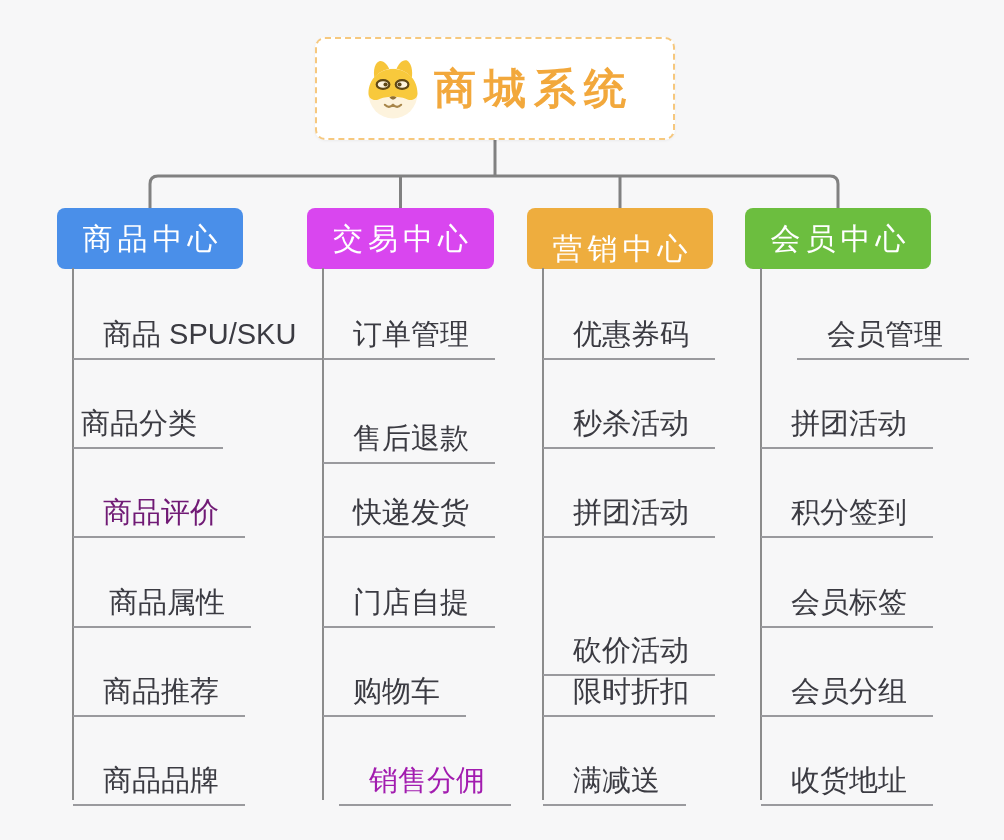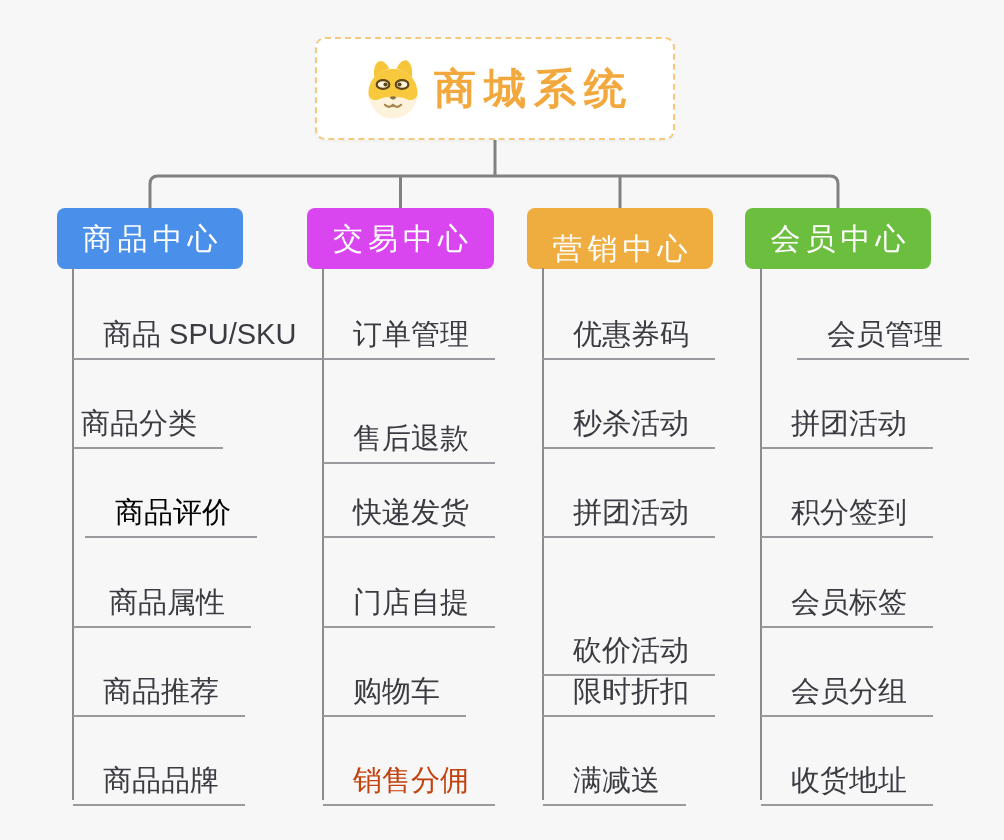--- a/index.html
+++ b/index.html
@@ -116,34 +116,34 @@
     <span class="root-title">商城系统</span>
   </div>
 
   <div id="branches">
       <div class="branch-box" style="left: 57px; width: 186px; background: rgb(74, 143, 233);">
         <span class="branch-label" style="color: rgb(255, 255, 255);">商品中心</span>
       </div>
       <div class="spine" style="left: 72px; top: 268px; height: 532px; background: rgb(140, 140, 140);"></div>
       <div class="child-item" style="left: 73px; top: 320px; color: rgb(59, 59, 66); border-bottom: 2px solid rgb(154, 154, 158);">商品 SPU/SKU</div>
       <div class="child-item" style="left: 73px; top: 409.2px; color: rgb(59, 59, 66); border-bottom: 2px solid rgb(154, 154, 158); padding-left: 8px;">商品分类</div>
-      <div class="child-item" style="left: 85px; top: 498.4px; color: #000000; border-bottom: 2px solid rgb(154, 154, 158);">商品评价</div>
+      <div class="child-item" style="left: 73px; top: 498.4px; color: #701a75; border-bottom: 2px solid rgb(154, 154, 158);">商品评价</div>
       <div class="child-item" style="left: 73px; top: 587.6px; color: rgb(59, 59, 66); border-bottom: 2px solid rgb(154, 154, 158); padding-left: 36px;">商品属性</div>
       <div class="child-item" style="left: 73px; top: 676.8px; color: rgb(59, 59, 66); border-bottom: 2px solid rgb(154, 154, 158);">商品推荐</div>
       <div class="child-item" style="left: 73px; top: 766px; color: rgb(59, 59, 66); border-bottom: 2px solid rgb(154, 154, 158);">商品品牌</div>
       <div class="branch-box" style="left: 307px; width: 187px; background: #d946ef;">
         <span class="branch-label" style="color: rgb(255, 255, 255);">交易中心</span>
       </div>
       <div class="spine" style="left: 322px; top: 268px; height: 532px; background: rgb(140, 140, 140);"></div>
       <div class="child-item" style="left: 323px; top: 320px; color: rgb(59, 59, 66); border-bottom: 2px solid rgb(154, 154, 158);">订单管理</div>
       <div class="child-item" style="left: 323px; top: 409.2px; color: rgb(59, 59, 66); border-bottom: 2px solid rgb(154, 154, 158); margin-top: 15px;">售后退款</div>
       <div class="child-item" style="left: 323px; top: 498.4px; color: rgb(59, 59, 66); border-bottom: 2px solid rgb(154, 154, 158);">快递发货</div>
       <div class="child-item" style="left: 323px; top: 587.6px; color: rgb(59, 59, 66); border-bottom: 2px solid rgb(154, 154, 158);">门店自提</div>
       <div class="child-item" style="left: 323px; top: 676.8px; color: rgb(59, 59, 66); border-bottom: 2px solid rgb(154, 154, 158);">购物车</div>
-      <div class="child-item" style="left: 323px; top: 766px; color: #c2410c; border-bottom: 2px solid rgb(154, 154, 158);">销售分佣</div>
+      <div class="child-item" style="left: 339px; top: 766px; color: #a21caf; border-bottom: 2px solid rgb(154, 154, 158);">销售分佣</div>
       <div class="branch-box" style="left: 527px; width: 186px; background: rgb(238, 173, 62);">
         <span class="branch-label" style="color: rgb(255, 255, 255); margin-top: 20px;">营销中心</span>
       </div>
       <div class="spine" style="left: 542px; top: 268px; height: 532px; background: rgb(140, 140, 140);"></div>
       <div class="child-item" style="left: 543px; top: 320px; color: rgb(59, 59, 66); border-bottom: 2px solid rgb(154, 154, 158);">优惠券码</div>
       <div class="child-item" style="left: 543px; top: 409.2px; color: rgb(59, 59, 66); border-bottom: 2px solid rgb(154, 154, 158);">秒杀活动</div>
       <div class="child-item" style="left: 543px; top: 498.4px; color: rgb(59, 59, 66); border-bottom: 2px solid rgb(154, 154, 158);">拼团活动</div>
       <div class="child-item" style="left: 543px; top: 587.6px; color: rgb(59, 59, 66); border-bottom: 2px solid rgb(154, 154, 158); margin-top: 48px;">砍价活动</div>
       <div class="child-item" style="left: 543px; top: 676.8px; color: rgb(59, 59, 66); border-bottom: 2px solid rgb(154, 154, 158);">限时折扣</div>
       <div class="child-item" style="left: 543px; top: 766px; color: rgb(59, 59, 66); border-bottom: 2px solid rgb(154, 154, 158);">满减送</div>

